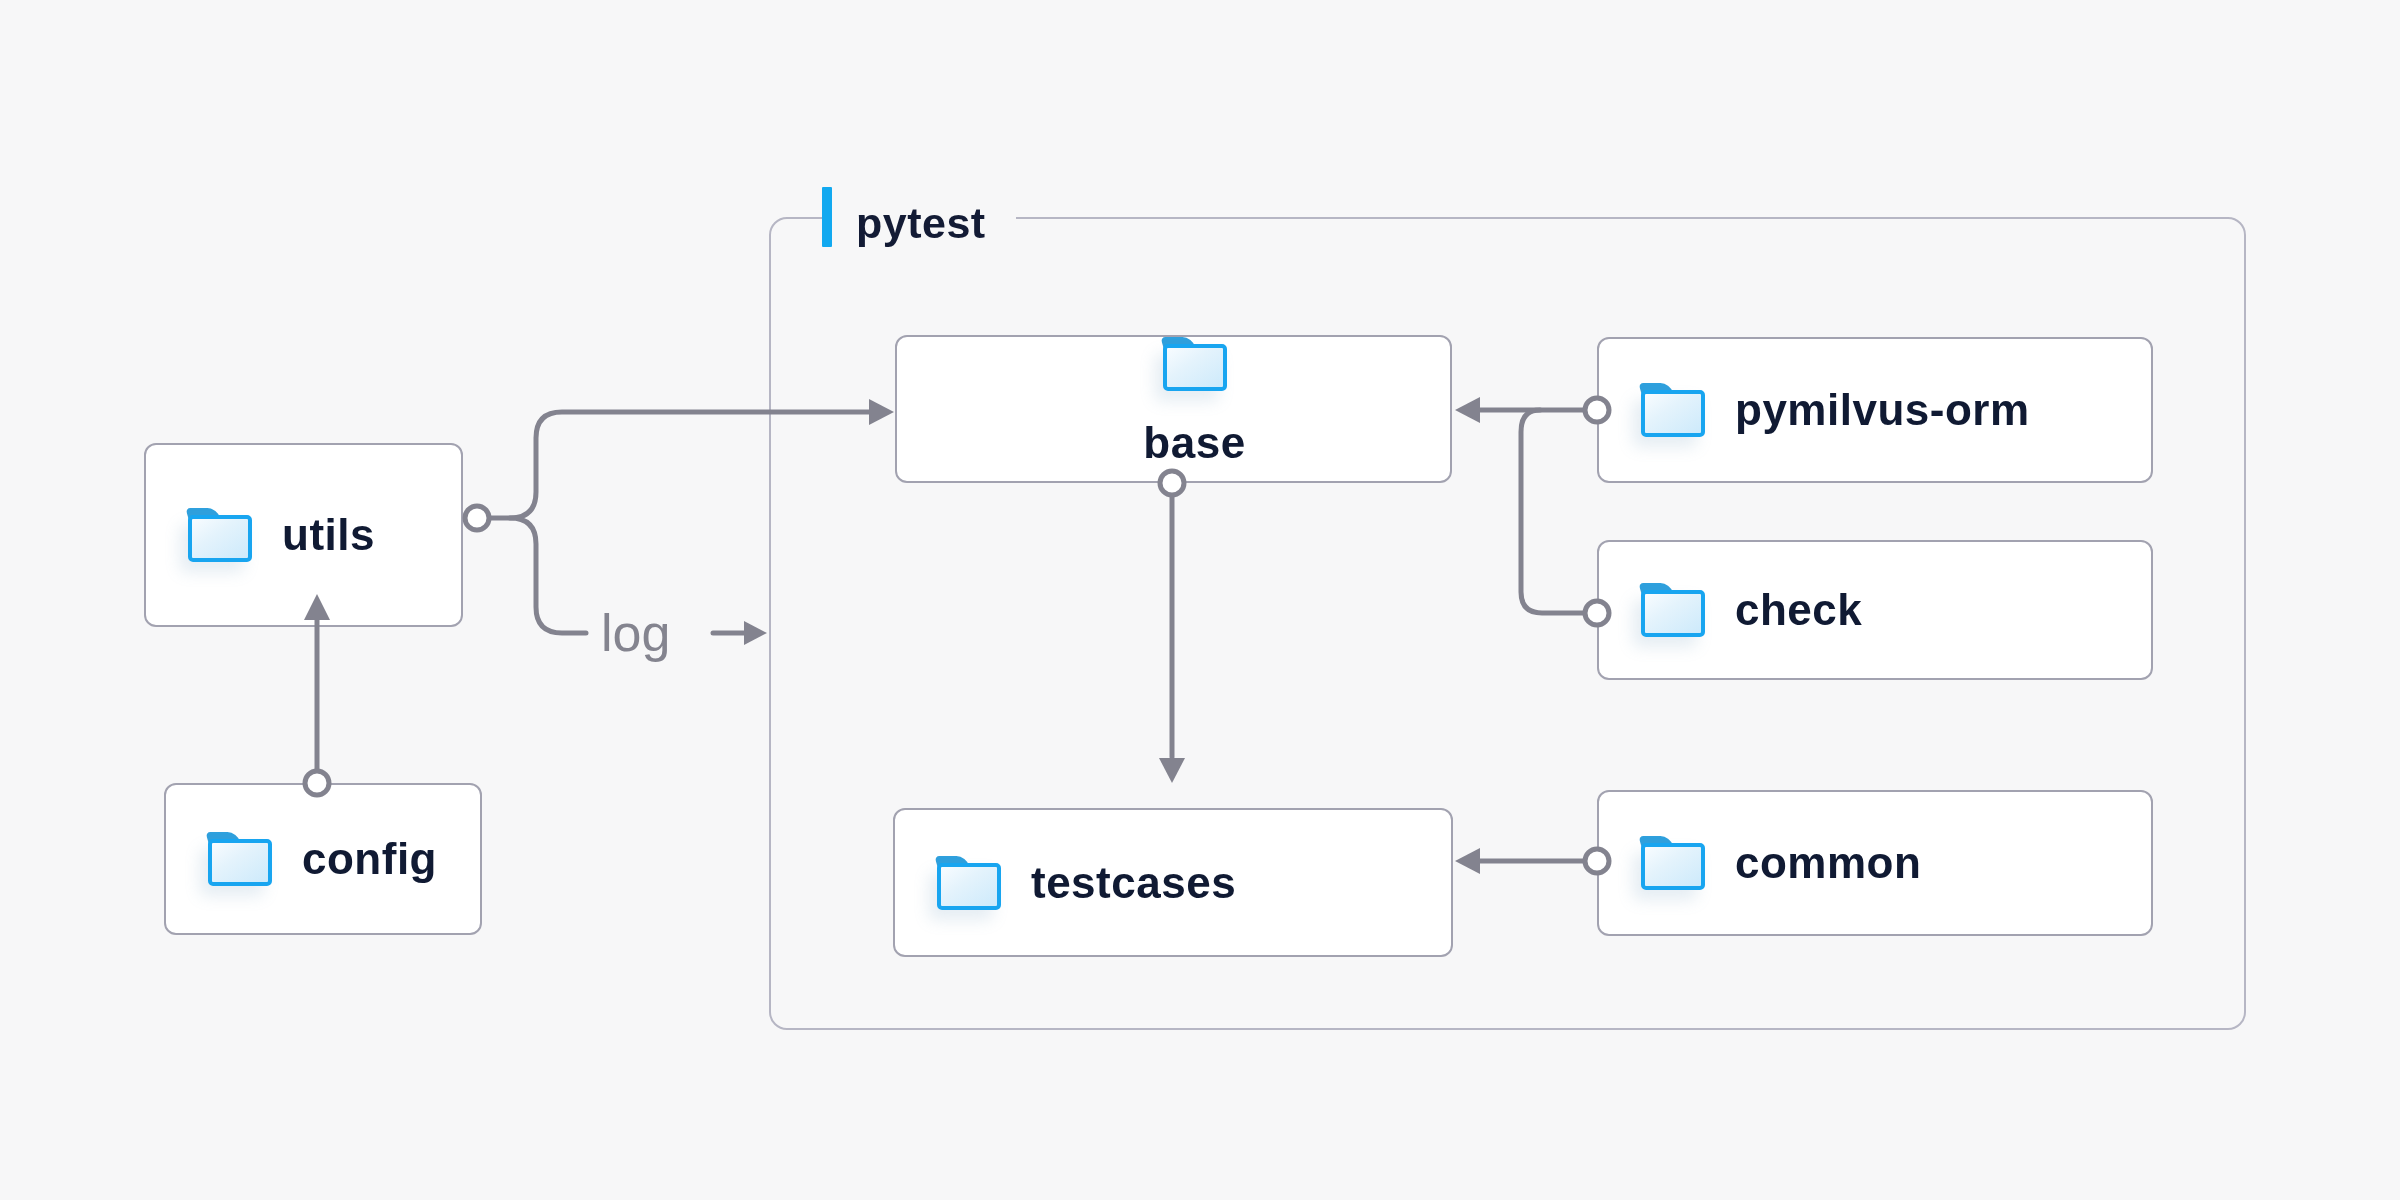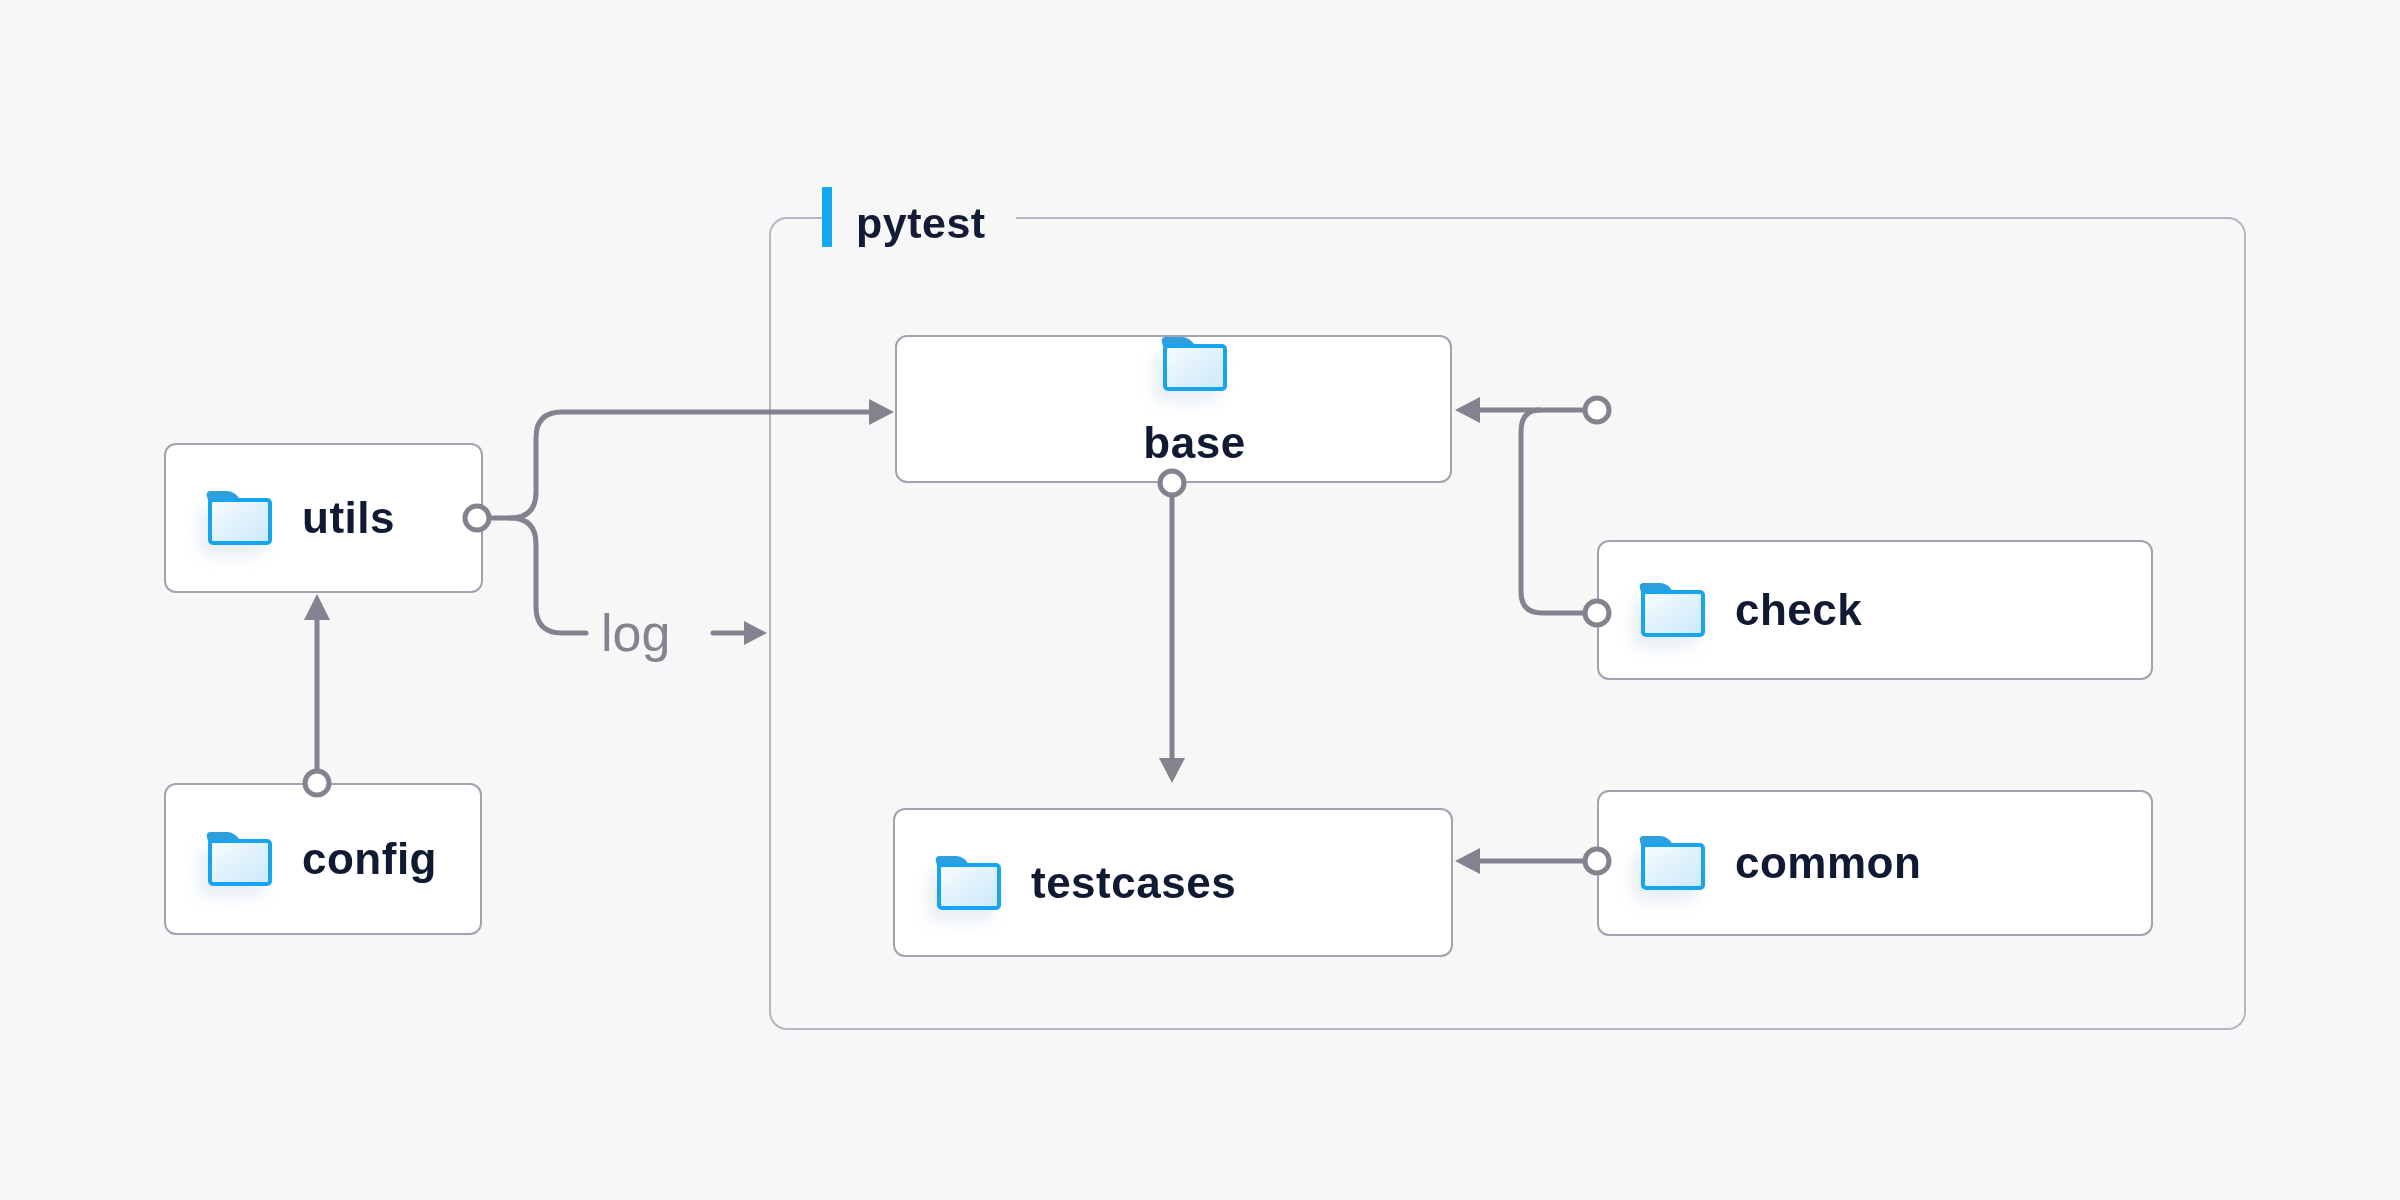--- a/index.html
+++ b/index.html
@@ -21,21 +21,21 @@
     font-size:43px;font-weight:700;color:#131b35;letter-spacing:.5px;line-height:1;margin-top:12px;
   }
   
   .node{
     position:absolute;background:#ffffff;border:2.5px solid #a2a2b0;border-radius:12px;
     box-sizing:border-box;display:flex;align-items:center;padding-left:42px;gap:30px;
   }
   .node .node-label{
     font-size:44px;font-weight:700;color:#101a33;letter-spacing:.5px;line-height:1;white-space:nowrap;
   }
-  .n-utils    {left:164px;top:443px;width:319px;height:150px;}
+  .n-utils    {left:144px;top:443px;width:319px;height:184px;}
   .n-config   {left:164px;top:783px;width:318px;height:152px;}
   .n-base     {left:895px;top:335px;width:557px;height:148px;flex-direction:column;}
   .n-pymilvus {left:1597px;top:337px;width:556px;height:146px;}
   .n-check    {left:1597px;top:540px;width:556px;height:140px;}
   .n-testcases{left:893px;top:784px;width:560px;height:149px;margin-top:24px;}
   .n-common   {left:1597px;top:790px;width:556px;height:146px;}
   
   .folder{position:relative;width:64px;height:54px;flex-shrink:0;}
   .folder-tab{
     position:absolute;left:2px;top:0;width:32px;height:16px;background:#2fa0dd;
@@ -78,20 +78,27 @@
         <span class="folder-body"></span>
       </span>
     <span class="node-label">config</span>
   </div>
   <div class="node n-base">
     <span class="folder">
         <span class="folder-tab"></span>
         <span class="folder-body"></span>
       </span>
     <span class="node-label">base</span>
+  </div>
+  <div class="node n-pymilvus">
+    <span class="folder">
+        <span class="folder-tab"></span>
+        <span class="folder-body"></span>
+      </span>
+    <span class="node-label">pymilvus-orm</span>
   </div>
   <div class="node n-check">
     <span class="folder">
         <span class="folder-tab"></span>
         <span class="folder-body"></span>
       </span>
     <span class="node-label">check</span>
   </div>
   <div class="node n-testcases">
     <span class="folder">

